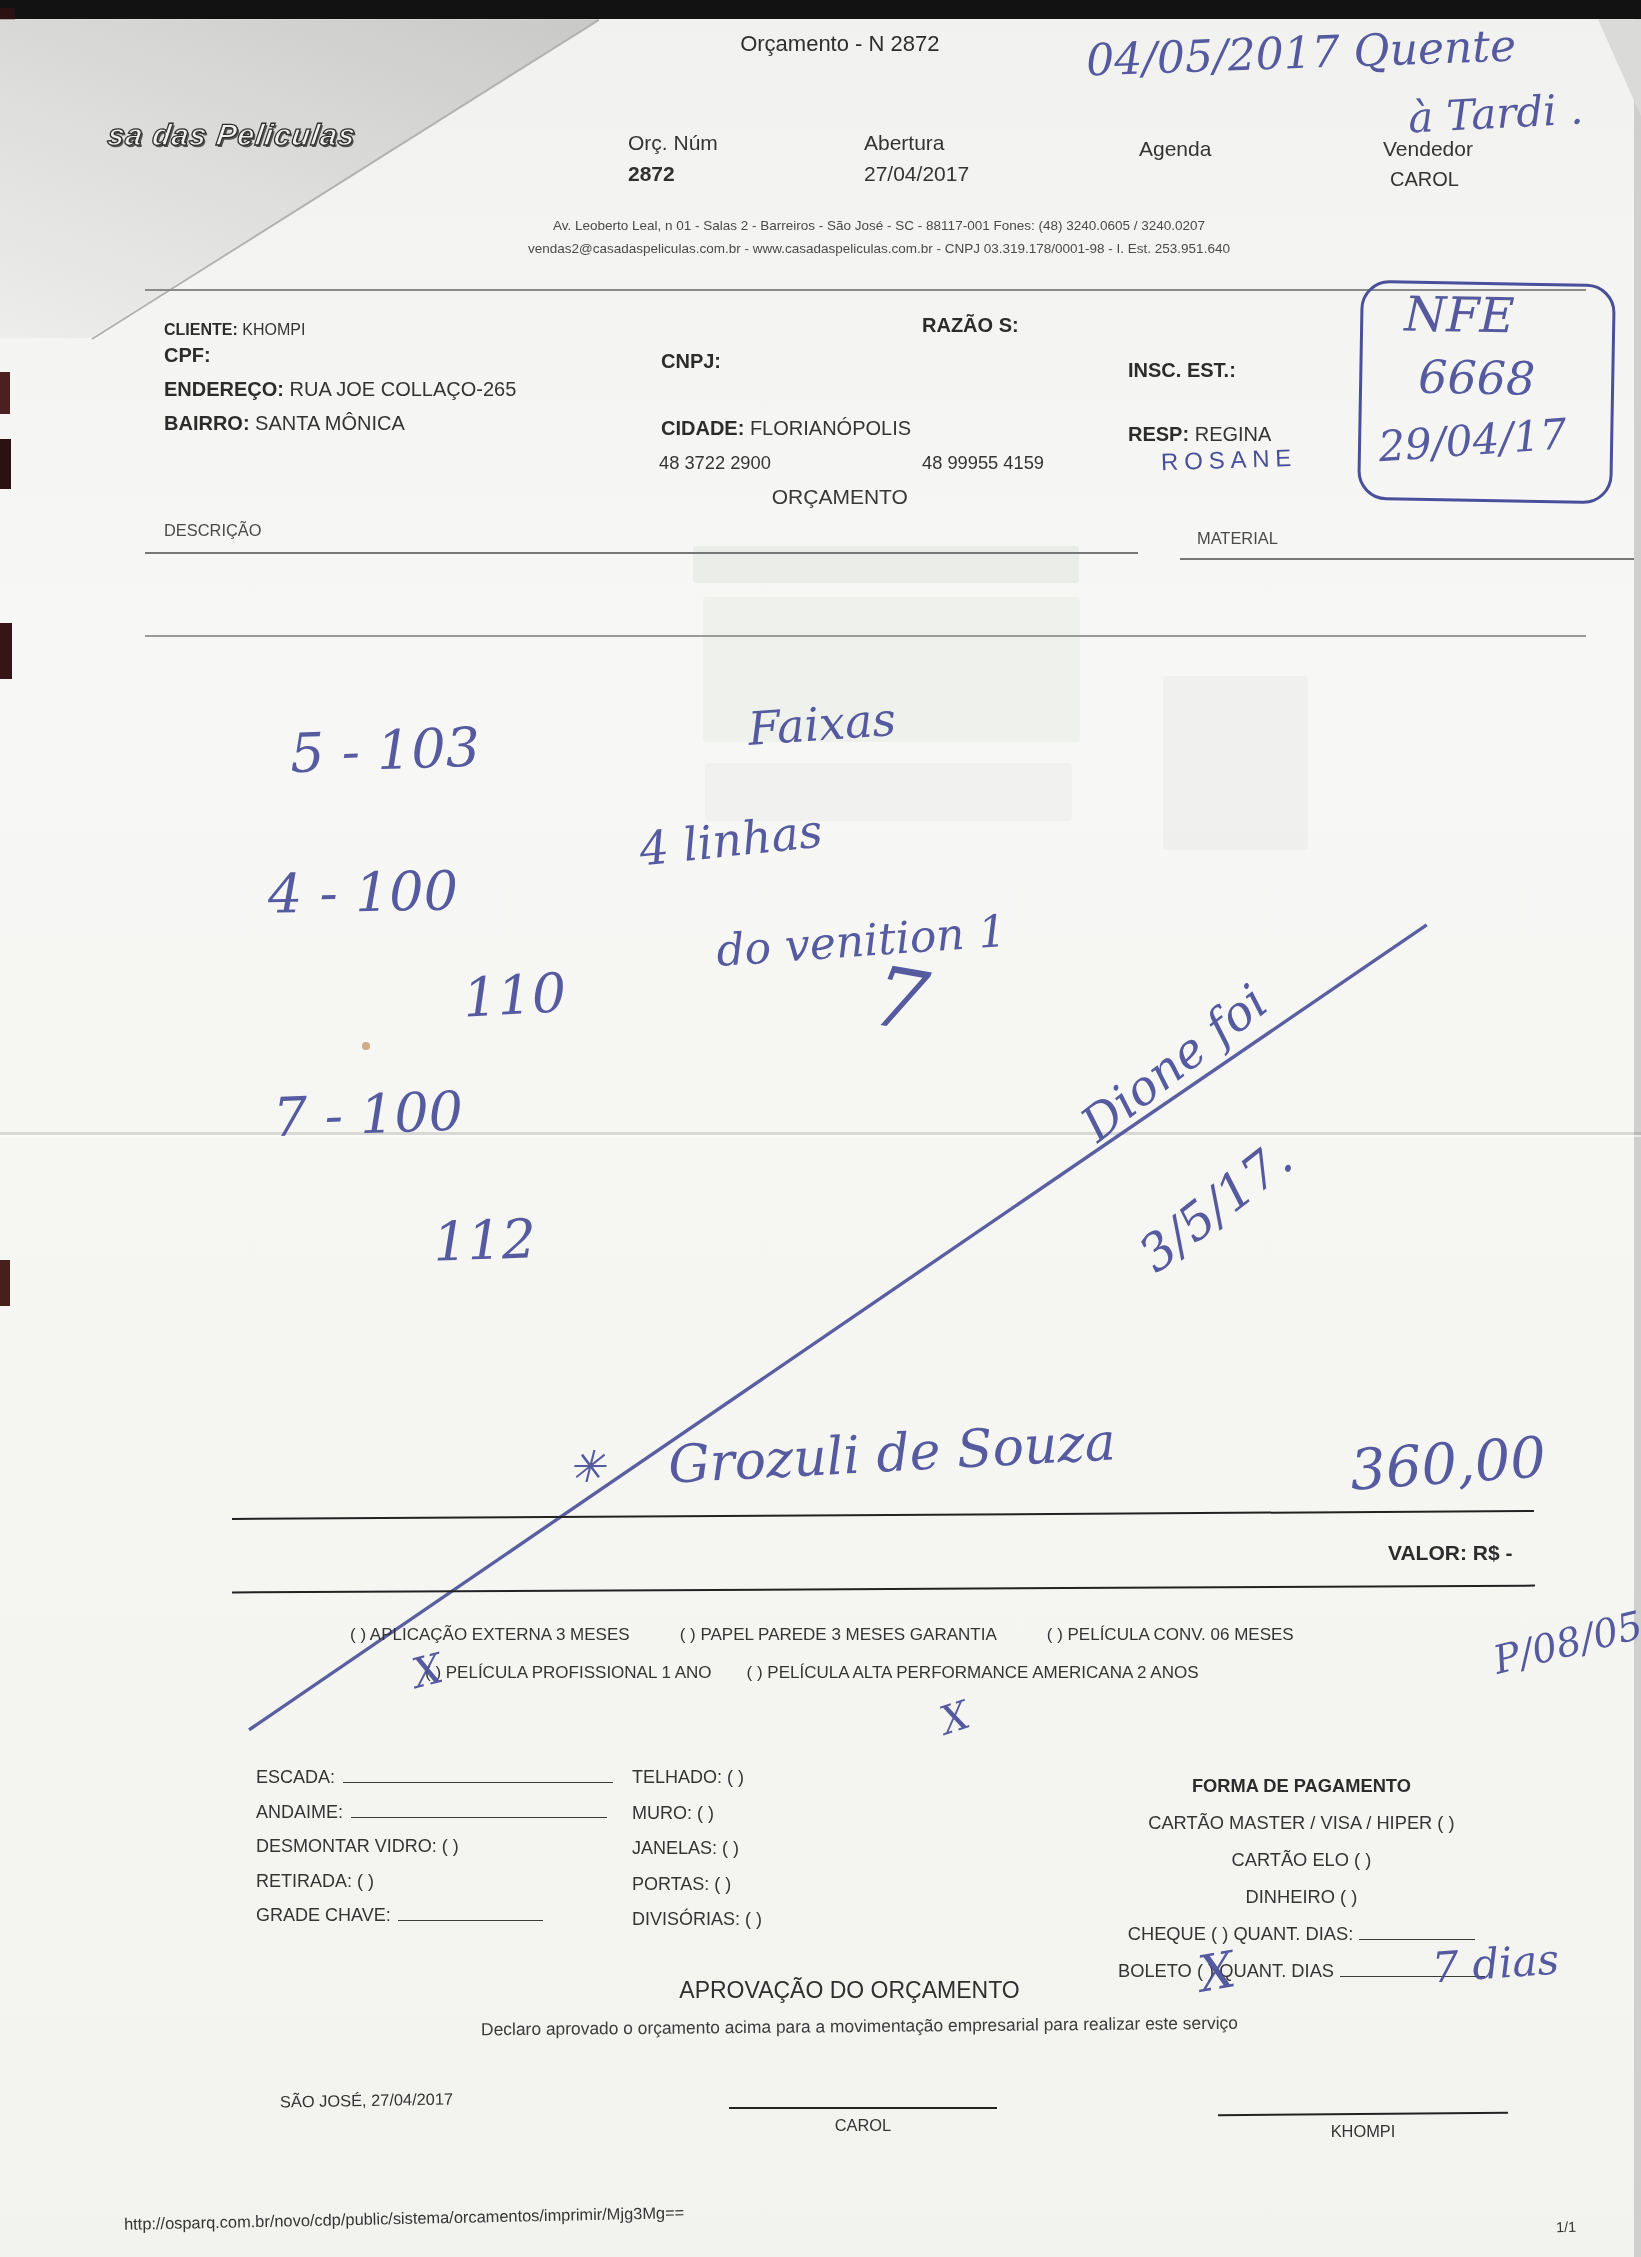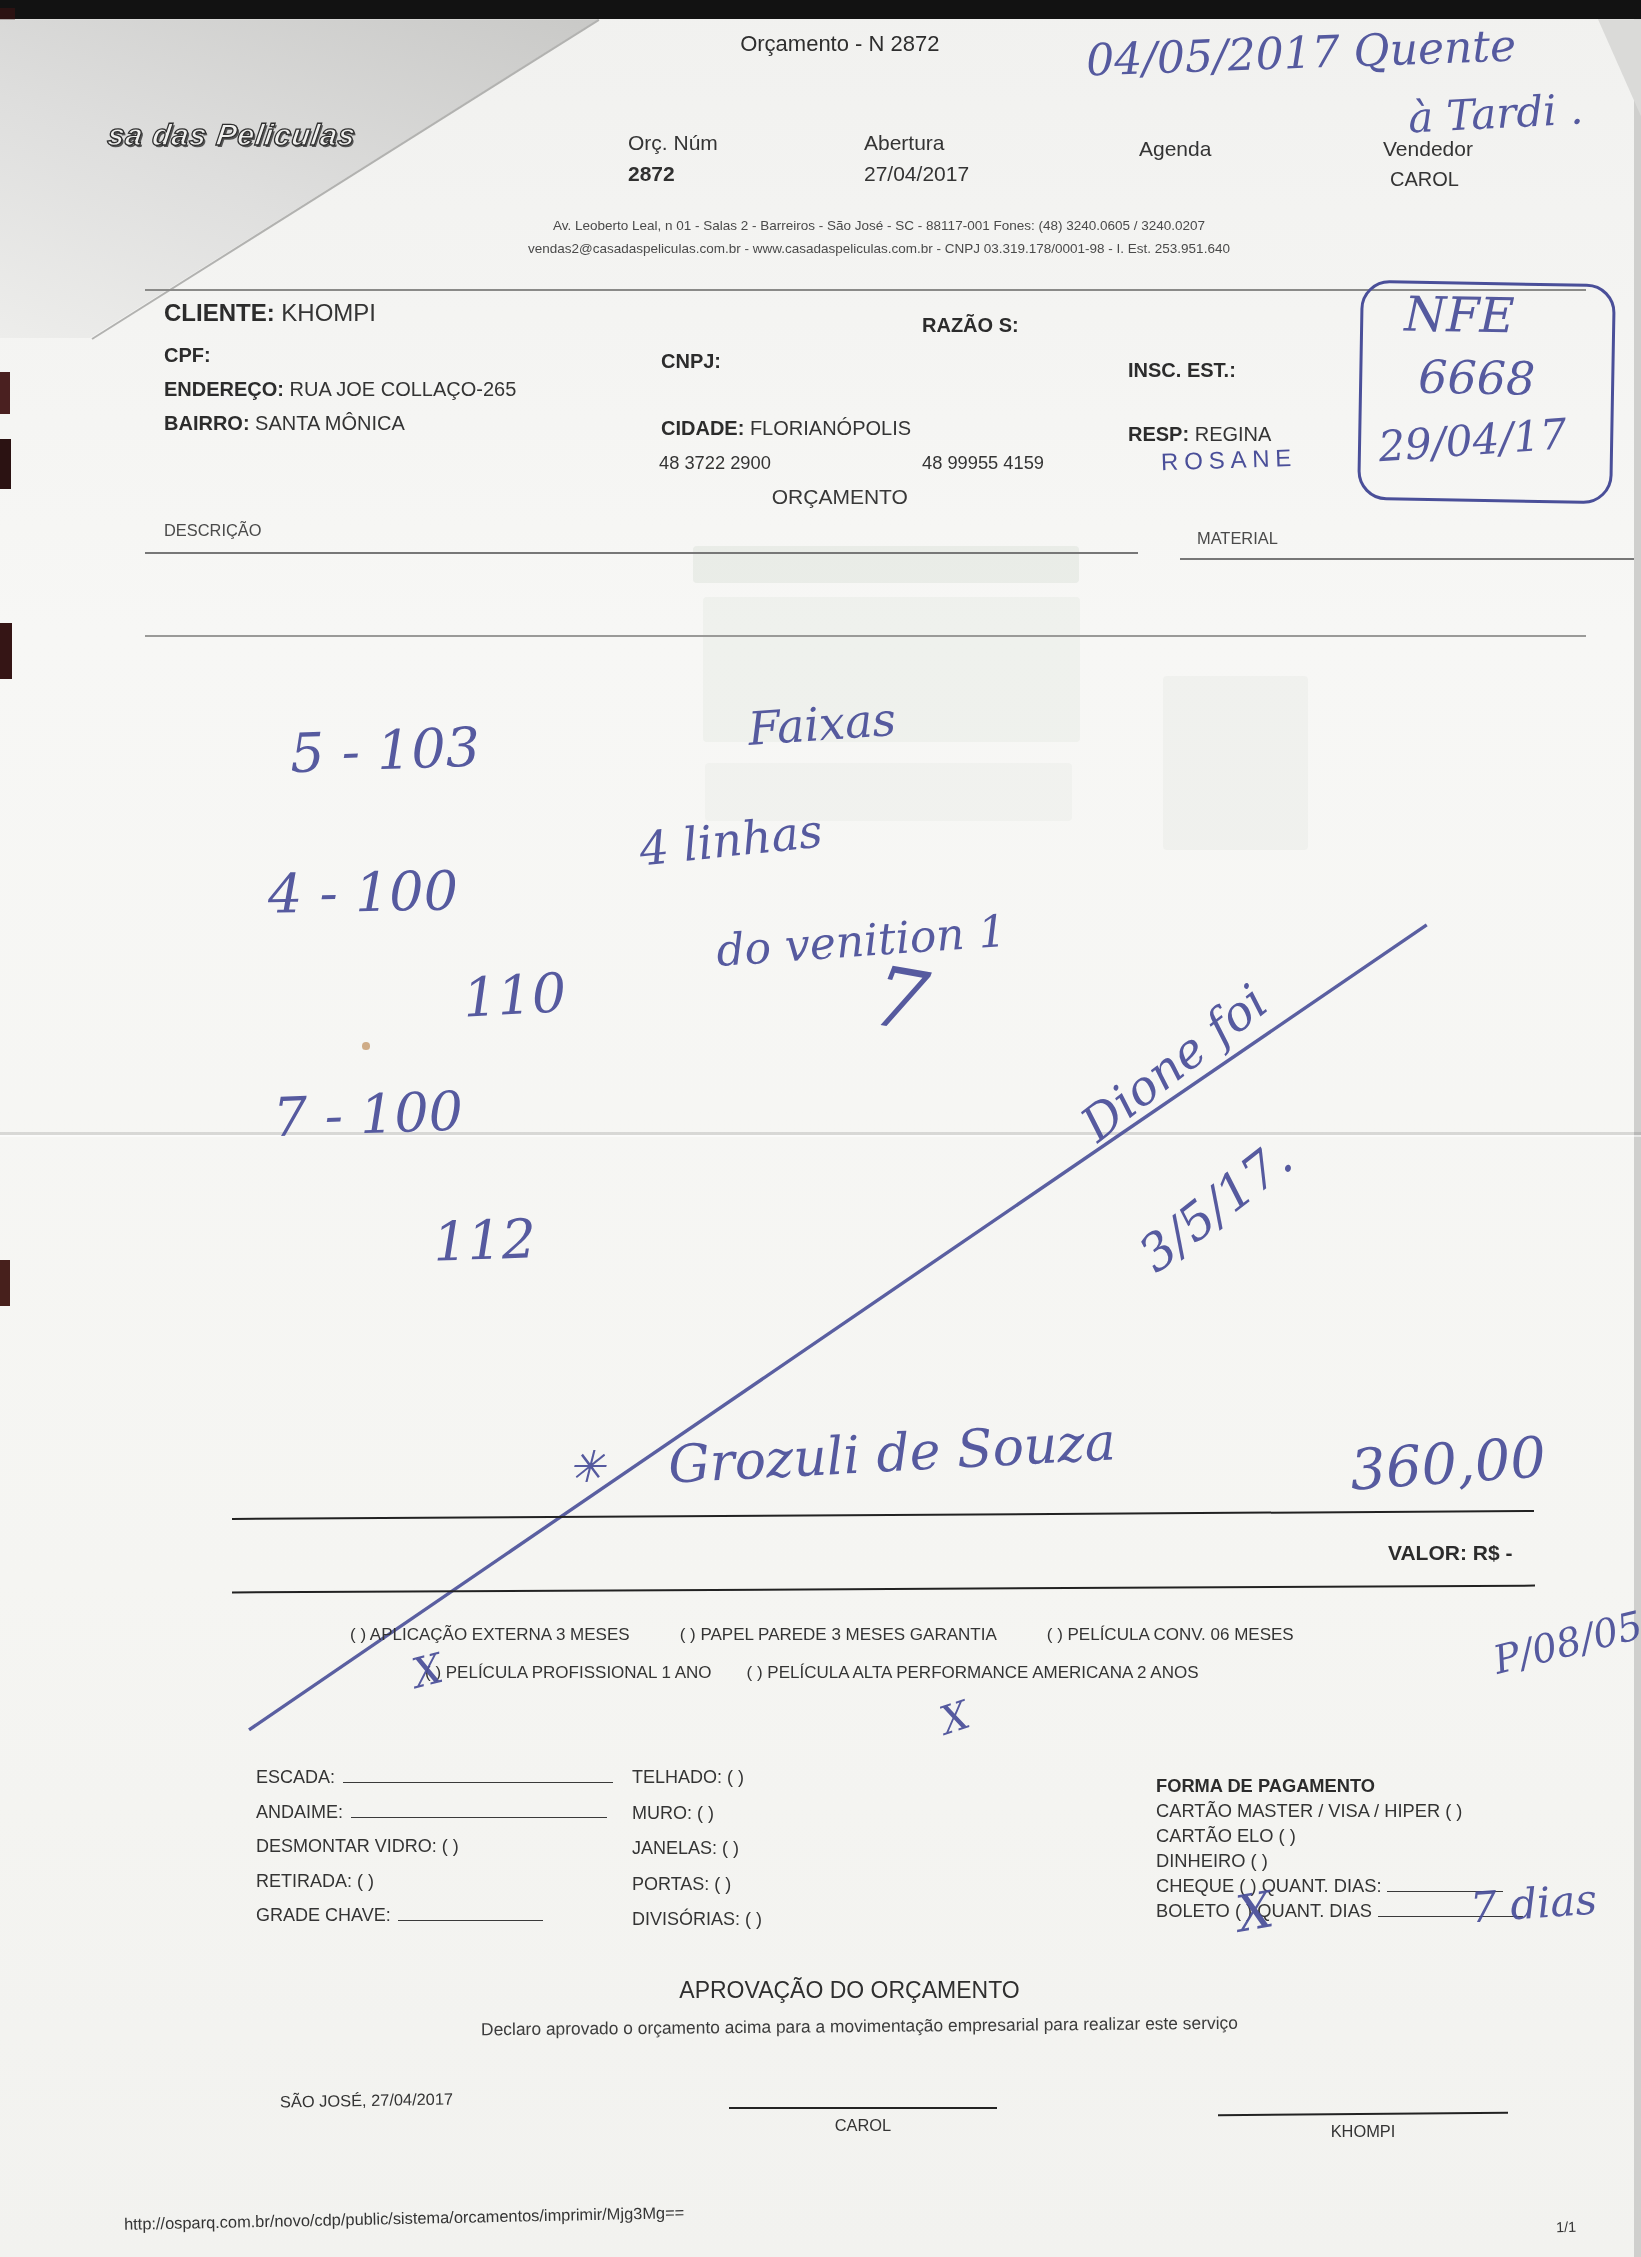--- a/index.html
+++ b/index.html
@@ -54,21 +54,21 @@
   <div class="abs printed" style="left:864px;top:162px;font-size:21px;">27/04/2017</div>
   <div class="abs printed" style="left:1139px;top:137px;font-size:21px;">Agenda</div>
   <div class="abs printed" style="left:1383px;top:137px;font-size:21px;">Vendedor</div>
   <div class="abs printed" style="left:1390px;top:168px;font-size:20px;">CAROL</div>
 
   <div class="abs printed" style="left:145px;top:218px;width:1468px;text-align:center;font-size:13.5px;color:#4a4a4a;">Av. Leoberto Leal, n 01 - Salas 2 - Barreiros - São José - SC - 88117-001 Fones: (48) 3240.0605 / 3240.0207</div>
   <div class="abs printed" style="left:145px;top:241px;width:1468px;text-align:center;font-size:13.5px;color:#4a4a4a;">vendas2@casadaspeliculas.com.br - www.casadaspeliculas.com.br - CNPJ 03.319.178/0001-98 - I. Est. 253.951.640</div>
 
   <div class="abs" style="left:145px;top:289px;width:1441px;height:1.9px;background:#8a8a88;"></div>
 
-  <div class="abs" style="left:164px;top:299px;font-size:24px;white-space:nowrap;">
+  <div class="abs" style="left:164px;top:321px;font-size:16px;white-space:nowrap;">
     <span class="lbl">CLIENTE:</span>
     <span class="printed">KHOMPI</span>
   </div>
   <div class="abs lbl" style="left:164px;top:344px;font-size:20px;">CPF:</div>
   <div class="abs" style="left:164px;top:378px;font-size:20px;white-space:nowrap;">
     <span class="lbl">ENDEREÇO:</span>
     <span class="printed">RUA JOE COLLAÇO-265</span>
   </div>
   <div class="abs" style="left:164px;top:412px;font-size:20px;white-space:nowrap;">
     <span class="lbl">BAIRRO:</span>
@@ -152,21 +152,21 @@
   </div>
 
   <div class="abs col printed" style="left:632px;top:1767px;gap:14.5px;font-size:18px;">
     <div>TELHADO: ( )</div>
     <div>MURO: ( )</div>
     <div>JANELAS: ( )</div>
     <div>PORTAS: ( )</div>
     <div>DIVISÓRIAS: ( )</div>
   </div>
 
-  <div class="abs col printed" style="left:1156px;top:1775px;gap:3px;font-size:18.3px;">
+  <div class="abs col printed" style="left:1118px;top:1775px;gap:15px;font-size:18.3px;text-align:center;">
     <div class="lbl">FORMA DE PAGAMENTO</div>
     <div>CARTÃO MASTER / VISA / HIPER ( )</div>
     <div>CARTÃO ELO ( )</div>
     <div>DINHEIRO ( )</div>
     <div style="white-space:nowrap;"><span>CHEQUE ( ) QUANT. DIAS:</span><span class="uline" style="width:116px;margin-left:5.8px;"></span></div>
     <div style="position:relative;white-space:nowrap;">
       <span>BOLETO ( ) QUANT. DIAS</span><span class="uline" style="width:145px;margin-left:5.8px;"></span>
       <span class="abs ink" style="left:81px;top:-17.4px;font-size:50px;transform:rotate(-10deg);">X</span>
       <span class="abs ink" style="left:314px;top:-21px;font-size:42px;transform:rotate(-4deg);white-space:nowrap;">7 dias</span>
     </div>

